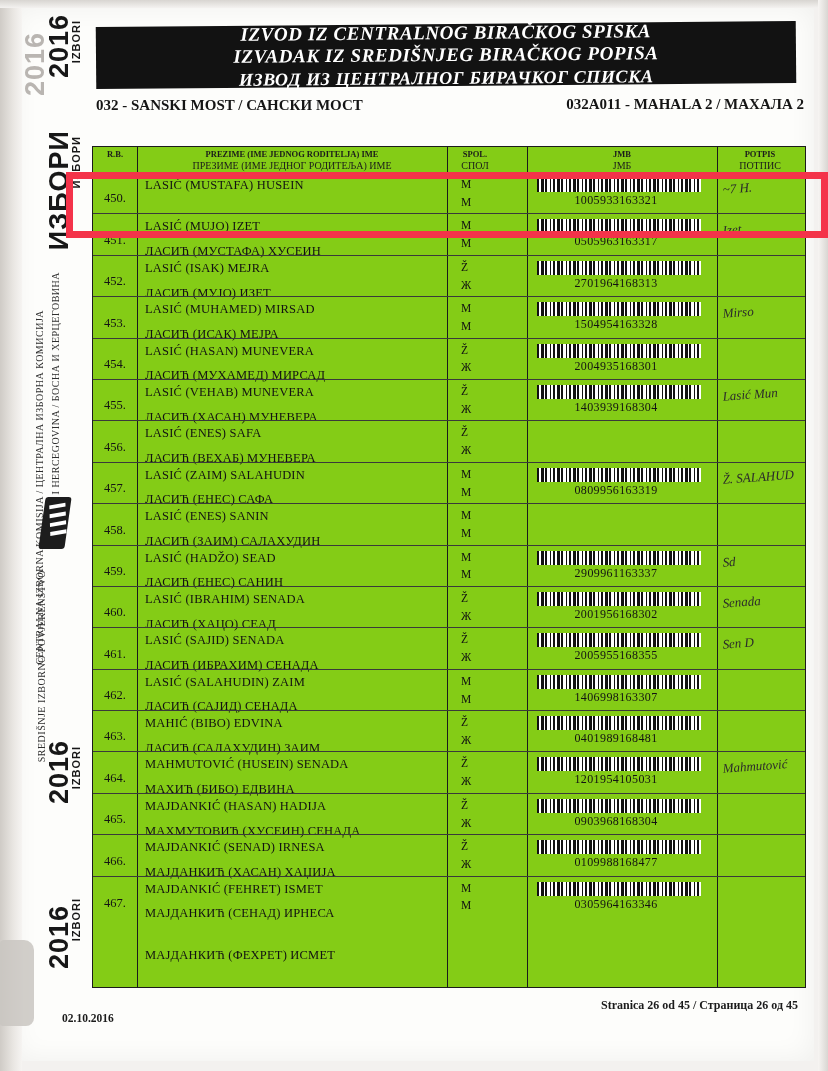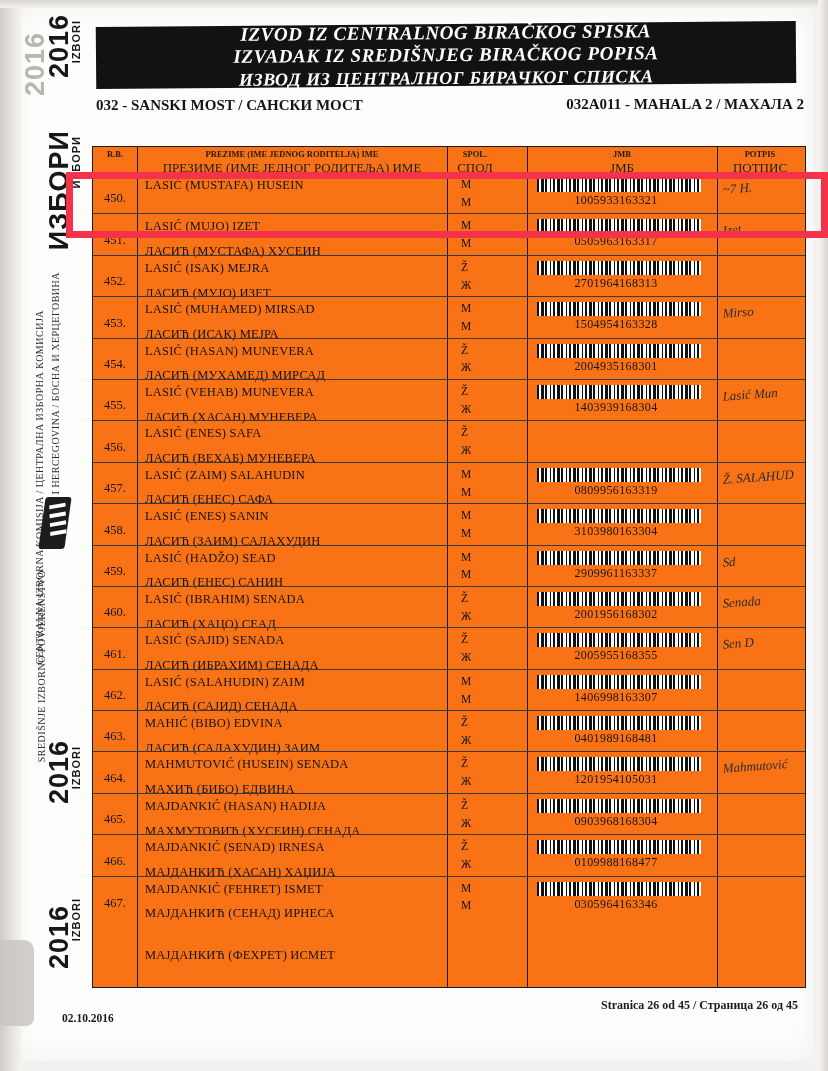--- a/index.html
+++ b/index.html
@@ -101,34 +101,34 @@
     position:absolute;left:96px;top:96px;width:708px;
     font-size:15px;font-weight:bold;color:#151515;
   }
   .office-left{position:absolute;left:0;top:0;width:330px;line-height:1.25;}
   .office-right{position:absolute;right:0;top:0;text-align:right;white-space:nowrap;}
 
   
   .table{
     position:absolute;left:92px;top:146px;width:712px;height:840px;
     border:1.6px solid #1b1b1b;
-    background:#f97316;
+    background:#84cc16;
   }
   .thead{
     position:absolute;left:0;top:0;width:100%;height:26px;
     border-bottom:1.6px solid #1b1b1b;
   }
   .th{
     position:absolute;top:0;height:26px;
     font-family:"Liberation Serif", serif;
     font-size:8.5px;font-weight:bold;color:#1b1b1b;
     text-align:center;line-height:1.25;padding-top:2px;
     box-sizing:border-box;
   }
-  .th .sub{display:block;font-weight:normal;font-size:13px;}
+  .th .sub{display:block;font-weight:normal;font-size:10px;}
   .col-rb{left:0;width:44px;}
   .col-name{left:44px;width:310px;}
   .col-sex{left:342px;width:80px;}
   .col-jmb{left:434px;width:190px;}
   .col-sig{left:624px;width:86px;}
 
   .vline{position:absolute;top:0;bottom:0;width:1.4px;background:#1b1b1b;}
   .v1{left:44px;} .v2{left:354px;} .v3{left:434px;} .v4{left:624px;}
 
   .rows{position:absolute;left:0;top:26px;right:0;bottom:0;}
@@ -421,24 +421,20 @@
             <span>458.</span>
           </div>
           <div class="cell c-name">
             <div class="lat">LASIĆ (ENES) SANIN</div>
             <div class="cyr">ЛАСИЋ (ЕНЕС) САНИН</div>
           </div>
           <div class="cell c-sex">
             <div class="sex">M</div>
             <div class="sex">M</div>
           </div>
-          <div class="cell c-jmb">
-            <div class="barcode"></div>
-            <div class="jmbnum">3103980163304</div>
-          </div>
           <div class="cell c-sig">
             <div class="sig"></div>
           </div>
         </div>
         <div class="row">
           <div class="cell c-rb">
             <span>459.</span>
           </div>
           <div class="cell c-name">
             <div class="lat">LASIĆ (HADŽO) SEAD</div>

